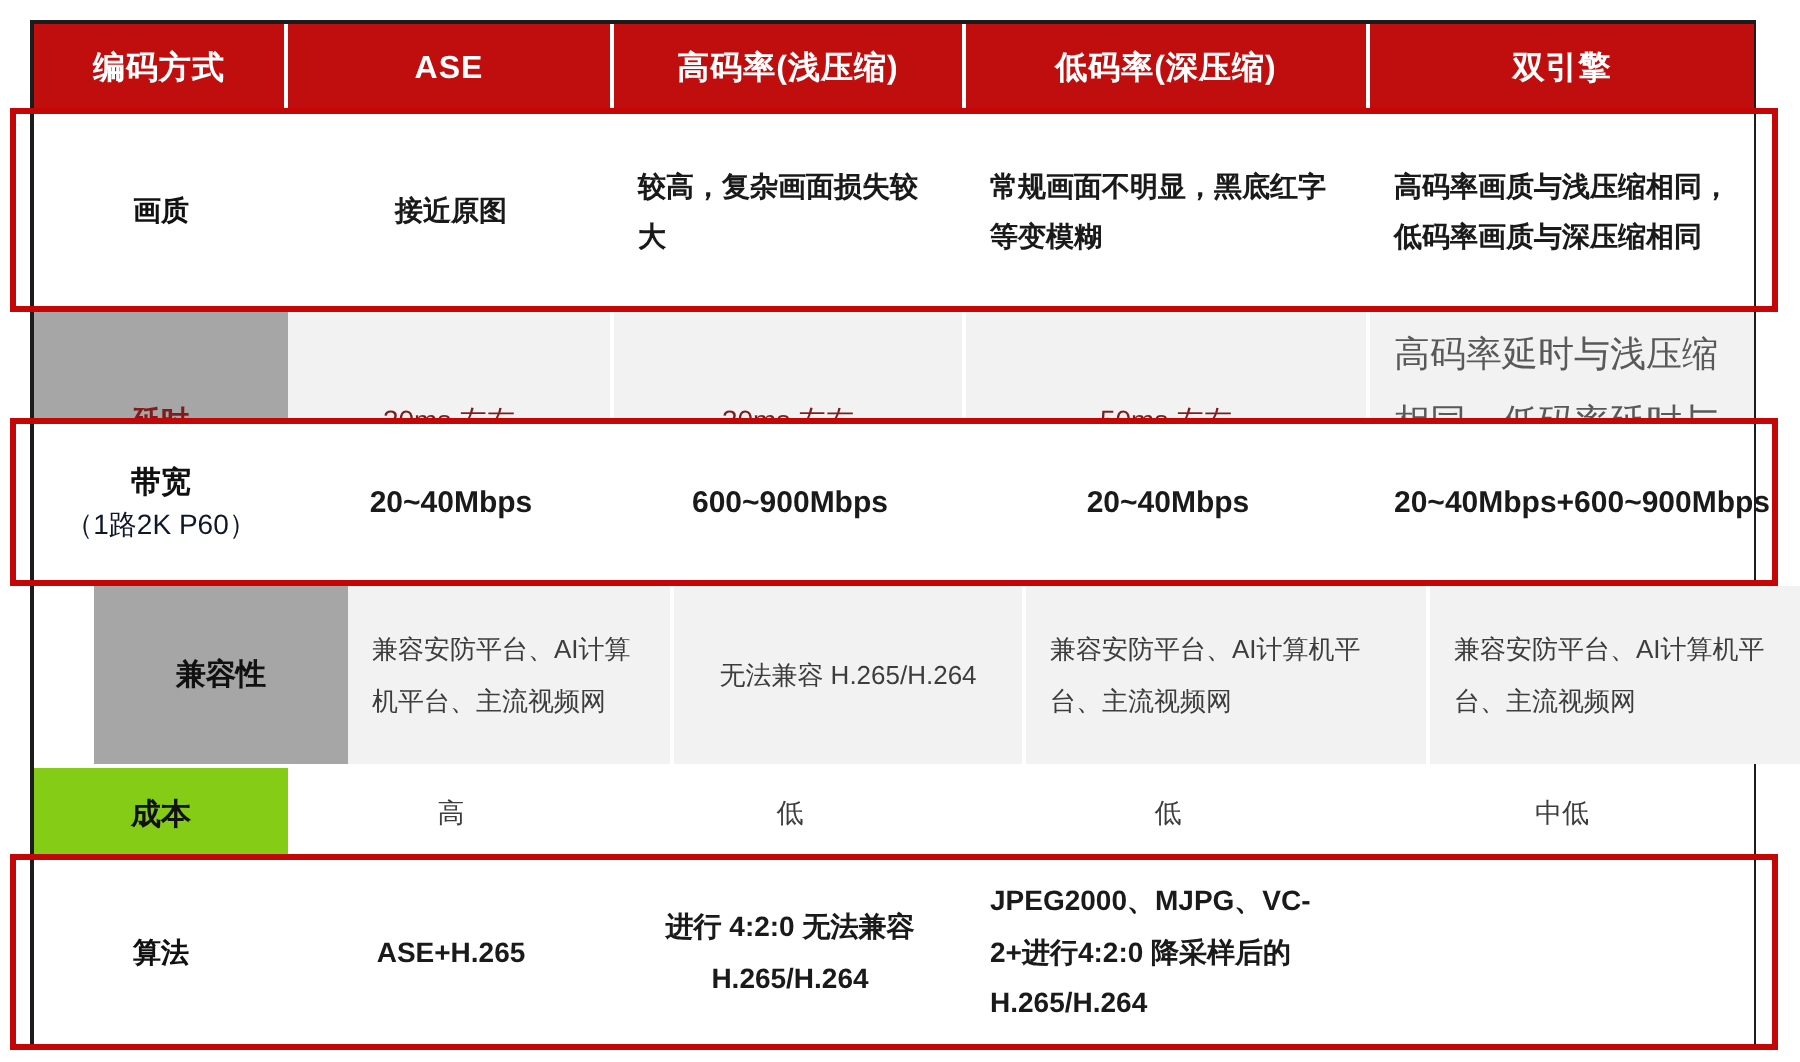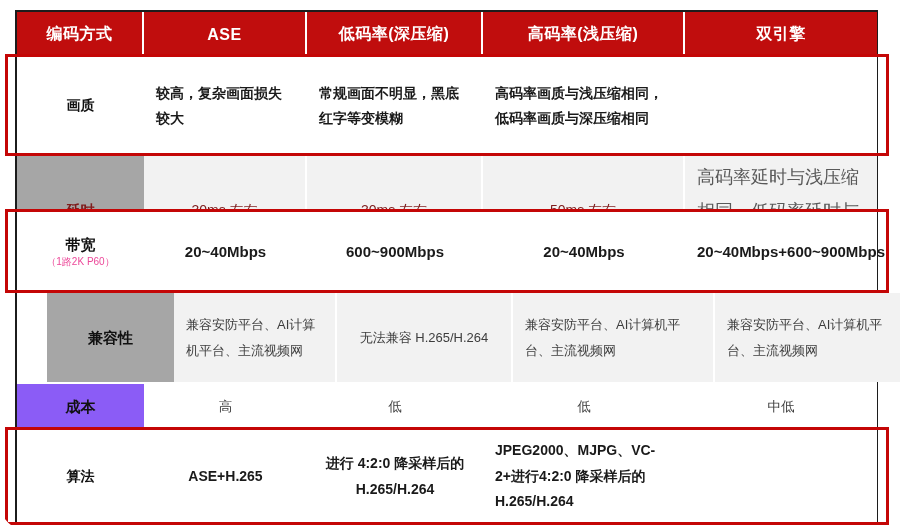--- a/index.html
+++ b/index.html
@@ -2,21 +2,20 @@
 <html><head>
 <meta charset="utf-8">
 <style>
   html,body{margin:0;padding:0;background:#fff;}
   .page{
     position:relative;
     width:900px;height:531px;
     background:#ffffff;
     font-family:"Liberation Sans","DejaVu Sans",sans-serif;
     overflow:hidden;
-    border-radius:28px;
   }
   .tbl{
     position:absolute;left:15px;top:10px;
     width:863px;height:515px;
     box-sizing:border-box;
     border:2px solid #1c1c1c;
     border-right-width:1px;
     background:#fff;
     display:flex;flex-direction:column;
   }
@@ -42,28 +41,28 @@
   .cell{
     display:flex;flex-direction:column;
     align-items:center;justify-content:center;
     text-align:center;
     padding:4px 12px;
     box-sizing:border-box;
     color:#1a1a1a;
   }
   .cell.left{align-items:flex-start;text-align:left;}
   .labelcell{font-weight:bold;font-size:15px;color:#111;}
-  .sublabel{font-weight:normal;font-size:10px;color:#ec4899;margin-top:1px;}
+  .sublabel{font-weight:normal;font-size:14px;color:#0f172a;margin-top:1px;}
   
   .style-bold-white .cell{background:#ffffff;}
   .style-gray .labelcell{background:#a6a6a6;}
   .style-gray .cell:not(.labelcell){background:#f2f2f2;border-right:2px solid #ffffff;}
   .style-gray .cell:last-child{border-right:none;}
   .style-gray{border-top:2px solid #fff;border-bottom:2px solid #fff;}
-  .style-gray-label-white .labelcell{background:#8b5cf6;}
+  .style-gray-label-white .labelcell{background:#84cc16;}
   .style-gray-label-white .cell:not(.labelcell){background:#ffffff;}
   
   .r0 .cell{font-size:14px;font-weight:bold;line-height:1.75;}
   .r1 .cell{font-size:14px;color:#7f1d1d;}
   .r1 .cell:nth-child(5){font-size:18px;color:#595959;line-height:1.9;}
   .r2 .cell{font-size:15px;font-weight:bold;line-height:1.7;}
   .r2 .labelcell{line-height:1.3;}
   .r3 .cell{font-size:13px;color:#3d3d3d;line-height:1.95;}
   .r3 .labelcell{color:#111;font-size:15px;}
   .r4 .cell{font-size:13.5px;color:#3d3d3d;}
@@ -79,29 +78,30 @@
   }
 </style>
 </head>
 <body>
 
 <div class="page" style="--hdr-red: #c00d0d; --hl-red: #c40606;">
   <div class="tbl">
     <div class="hrow">
         <div class="hcell">编码方式</div>
         <div class="hcell">ASE</div>
+        <div class="hcell">高码率(浅压缩)</div>
         <div class="hcell">低码率(深压缩)</div>
-        <div class="hcell">高码率(浅压缩)</div>
         <div class="hcell">双引擎</div>
       </div>
     <div style="display:flex;flex-direction:column;">
         <div class="row style-bold-white r0" style="height: 97px; flex: 0 0 97px;">
           <div class="cell labelcell">
             <span>画质</span>
           </div>
+          <div class="cell">接近原图</div>
           <div class="cell left">较高，复杂画面损失较大</div>
           <div class="cell left">常规画面不明显，黑底红字等变模糊</div>
           <div class="cell left">高码率画质与浅压缩相同，低码率画质与深压缩相同</div>
         </div>
         <div class="row style-gray r1" style="height: 58px; flex: 0 0 58px;">
           <div class="cell labelcell">
             <span>延时</span>
           </div>
           <div class="cell">30ms 左右</div>
           <div class="cell">30ms 左右</div>
@@ -134,21 +134,21 @@
           <div class="cell">高</div>
           <div class="cell">低</div>
           <div class="cell">低</div>
           <div class="cell">中低</div>
         </div>
         <div class="row style-bold-white r5" style="height: 93px; flex: 0 0 93px;">
           <div class="cell labelcell">
             <span>算法</span>
           </div>
           <div class="cell">ASE+H.265</div>
-          <div class="cell">进行 4:2:0 降采样后的 H.265/H.264</div>
+          <div class="cell">进行 4:2:0 无法兼容 H.265/H.264</div>
           <div class="cell left">JPEG2000、MJPG、VC-2+进行4:2:0 降采样后的 H.265/H.264</div>
         </div>
       </div>
   </div>
   <div class="hl" style="top:54px;height:102px;"></div>
   <div class="hl" style="top:209px;height:84px;"></div>
   <div class="hl" style="top:427px;height:98px;"></div>
 </div>
 
 </body></html>

